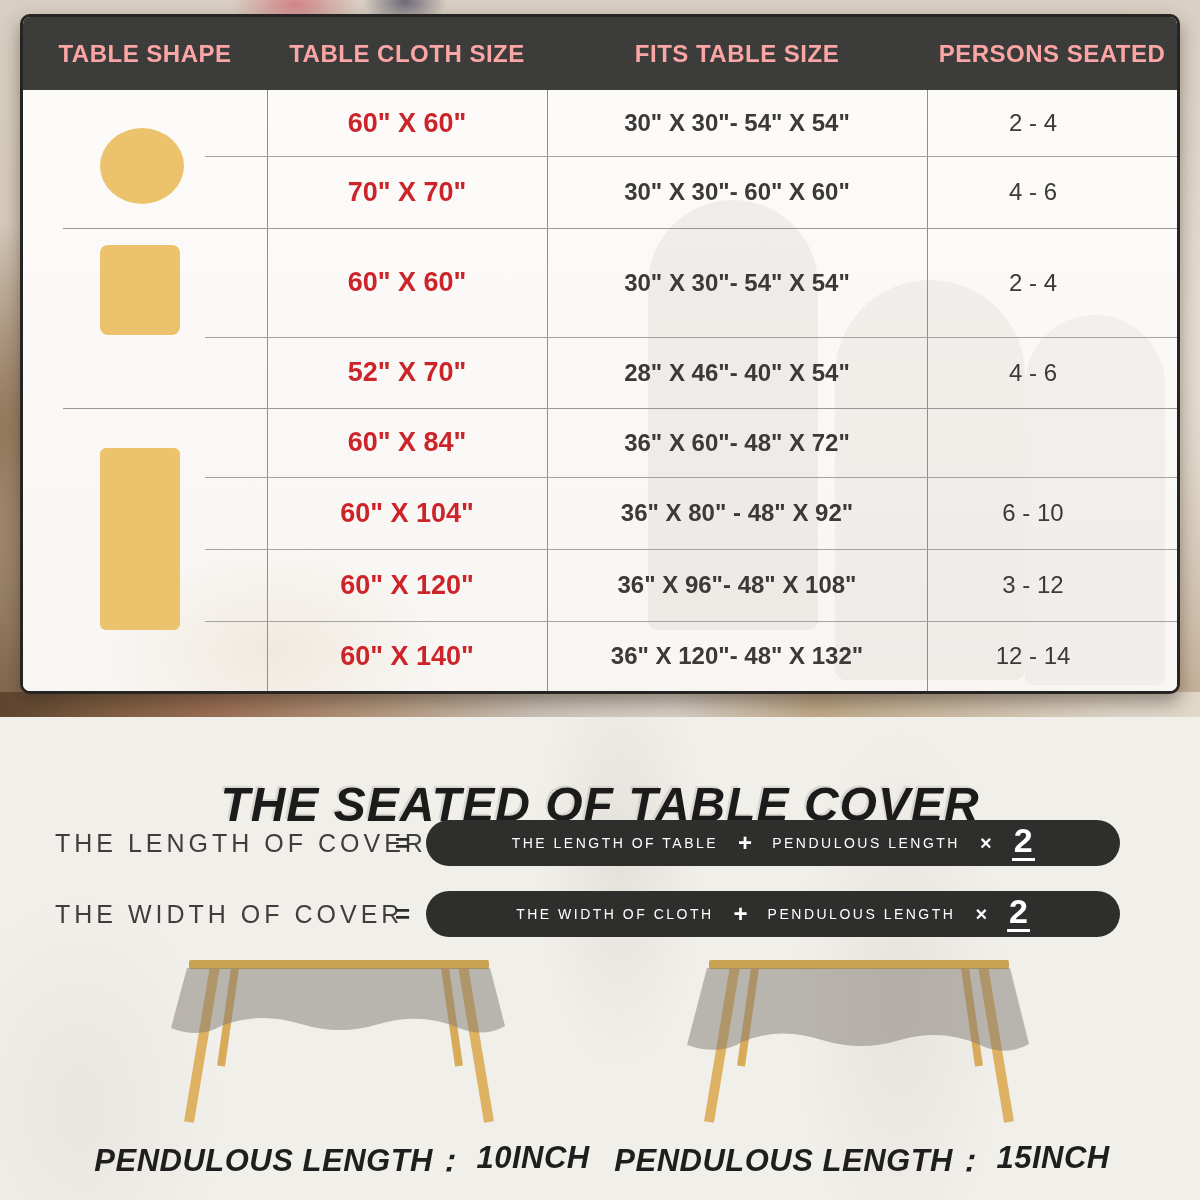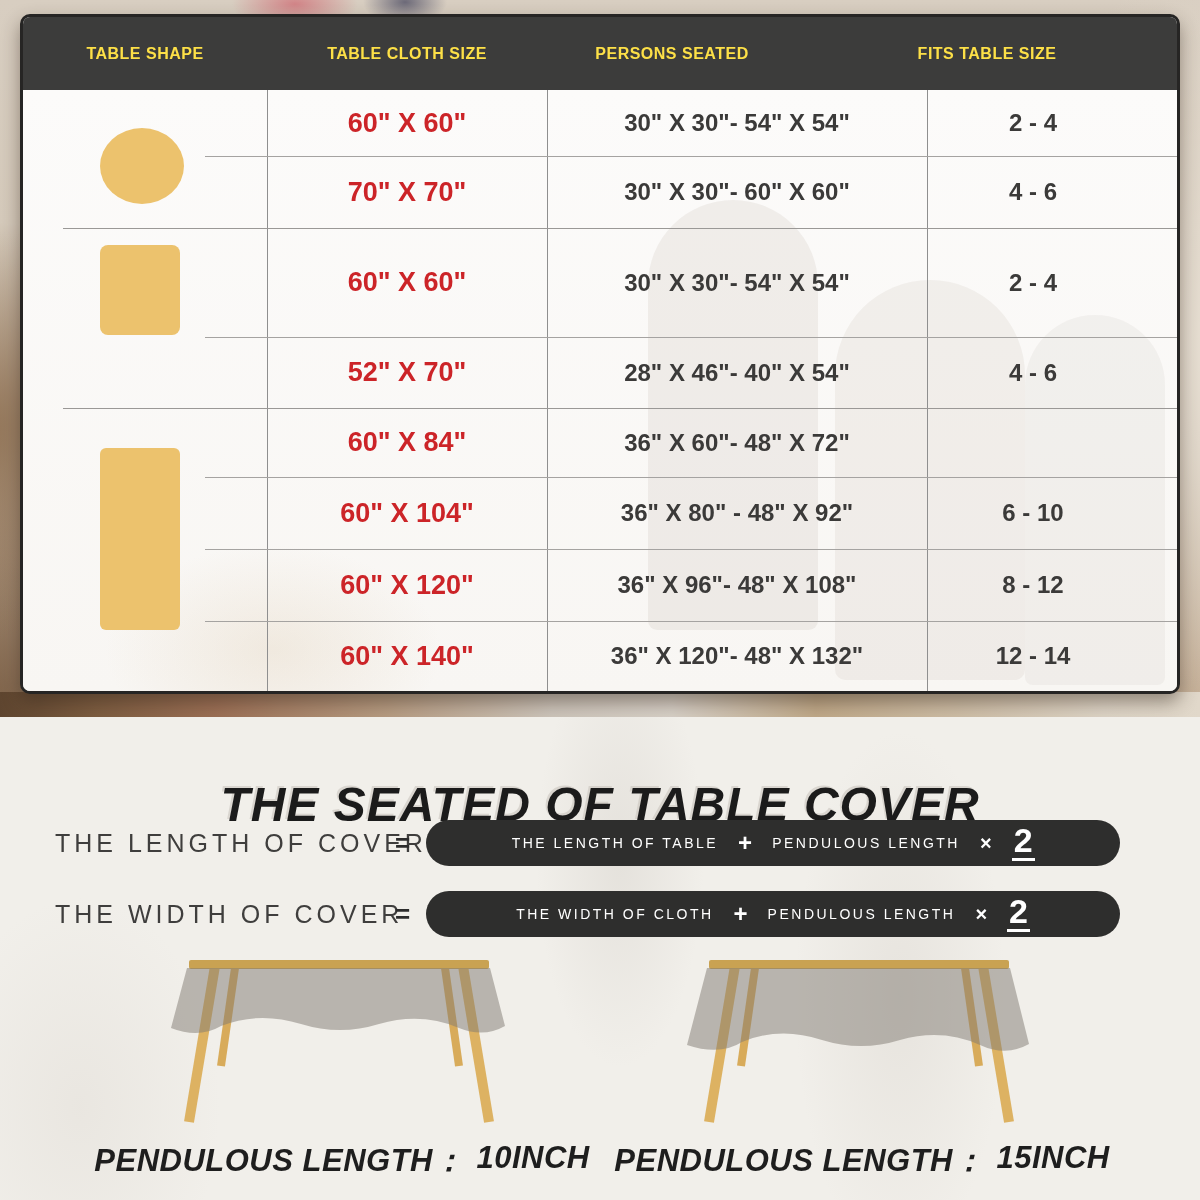--- a/index.html
+++ b/index.html
@@ -31,21 +31,21 @@
     position:absolute;left:20px;top:14px;width:1160px;height:680px;z-index:2;
     border:3px solid #262524;border-radius:10px;overflow:hidden;
     box-shadow:0 8px 18px rgba(50,38,26,.45);
     box-sizing:border-box;background:#fbfaf8;
   }
   .chart-header{
     position:absolute;left:0;top:0;width:1154px;height:73px;background:#3c3c3b;
     display:flex;align-items:center;
   }
   .hcell{
-    color:#fde047;font-weight:700;font-size:16px;letter-spacing:.5px;
+    color:#fca5a5;font-weight:700;font-size:24px;letter-spacing:.5px;
     text-align:center;white-space:nowrap;
   }
   .hc1{width:244px;}.hc2{width:280px;}.hc3{width:380px;}.hc4{width:250px;}
 
   .chart-body{
     position:absolute;left:0;top:73px;width:1154px;height:601px;
     background:
       radial-gradient(240px 150px at 250px 560px, rgba(219,199,170,.28), rgba(219,199,170,0) 70%),
       linear-gradient(180deg,#fcfbfa 0%,#f8f6f3 100%);
   }
@@ -69,21 +69,21 @@
   .shape-rect{left:77px;top:358px;width:80px;height:182px;border-radius:6px;}
 
   .row{position:absolute;left:0;width:1154px;z-index:2;}
   .r1{top:0;height:66px;}.r2{top:66px;height:72px;}.r3{top:138px;height:109px;}
   .r4{top:247px;height:71px;}.r5{top:318px;height:69px;}.r6{top:387px;height:72px;}
   .r7{top:459px;height:72px;}.r8{top:531px;height:70px;}
   .cell{position:absolute;top:0;height:100%;display:flex;align-items:center;
         justify-content:center;white-space:nowrap;}
   .cell-cloth{left:244px;width:280px;color:#cc2428;font-weight:700;font-size:27px;}
   .cell-fits{left:524px;width:380px;color:#3b3a39;font-weight:700;font-size:24px;}
-  .cell-persons{left:904px;width:212px;color:#3b3a39;font-weight:700;font-size:24px;}
+  .cell-persons{left:904px;width:212px;color:#3b3a39;font-weight:400;font-size:24px;}
 
   
   .formula-section{
     position:absolute;left:0;top:717px;width:1200px;height:483px;z-index:3;
     background:
       radial-gradient(120px 300px at 620px 140px, rgba(205,200,193,.35), rgba(205,200,193,0) 70%),
       radial-gradient(150px 380px at 900px 280px, rgba(210,204,196,.32), rgba(210,204,196,0) 70%),
       radial-gradient(200px 300px at 80px 390px, rgba(216,210,202,.30), rgba(216,210,202,0) 70%),
       #f1efea;
   }
@@ -121,22 +121,22 @@
 
 <div class="canvas">
 
   <div class="photo-bg"></div>
   <div class="photo-strip"></div>
 
   <section class="panel">
     <header class="chart-header">
       <div class="hcell hc1">TABLE SHAPE</div>
       <div class="hcell hc2">TABLE CLOTH SIZE</div>
+      <div class="hcell hc3">FITS TABLE SIZE</div>
       <div class="hcell hc4">PERSONS SEATED</div>
-      <div class="hcell hc3">FITS TABLE SIZE</div>
     </header>
 
     <div class="chart-body">
       <div class="ghost ghost-arch g1"></div>
       <div class="ghost ghost-arch g2"></div>
       <div class="ghost ghost-arch g3"></div>
 
       <div class="vline v1"></div>
       <div class="vline v2"></div>
       <div class="vline v3"></div>
@@ -178,21 +178,21 @@
         <div class="cell cell-fits">36" X 60"- 48" X 72"</div>
       </div>
       <div class="row r6">
         <div class="cell cell-cloth">60" X 104"</div>
         <div class="cell cell-fits">36" X 80" - 48" X 92"</div>
         <div class="cell cell-persons">6 - 10</div>
       </div>
       <div class="row r7">
         <div class="cell cell-cloth">60" X 120"</div>
         <div class="cell cell-fits">36" X 96"- 48" X 108"</div>
-        <div class="cell cell-persons">8 - 12</div>
+        <div class="cell cell-persons">3 - 12</div>
       </div>
       <div class="row r8">
         <div class="cell cell-cloth">60" X 140"</div>
         <div class="cell cell-fits">36" X 120"- 48" X 132"</div>
         <div class="cell cell-persons">12 - 14</div>
       </div>
     </div>
   </section>
 
   <section class="formula-section">

